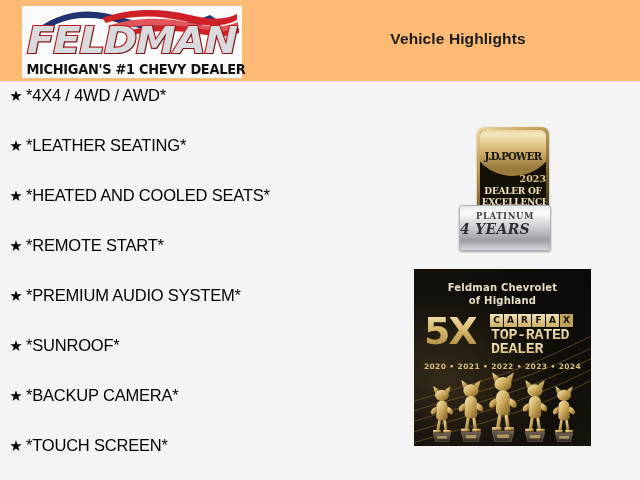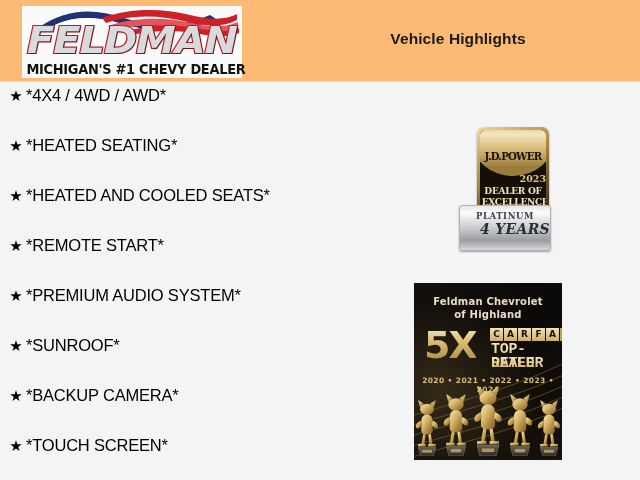--- a/index.html
+++ b/index.html
@@ -215,34 +215,34 @@
     font-family: "DejaVu Serif", serif;
     font-weight: bold;
     font-size: 8.5px;
     letter-spacing: 0.6px;
     color: #3c3f44;
   }
   #jdp-years {
     position: absolute;
     left: 0; top: 15px;
     width: 100%;
-    text-align: right;
+    text-align: left;
     font-family: "DejaVu Serif", serif;
     font-weight: bold;
     font-style: italic;
     font-size: 14px;
     letter-spacing: 0.3px;
     color: #2b2e33;
   }
 
   
   #carfax-panel {
     position: absolute;
-    left: 414px; top: 283px;
-    width: 148px;
+    left: 414px; top: 269px;
+    width: 177px;
     height: 177px;
     background:
       radial-gradient(ellipse at 18% 62%, rgba(196,160,86,0.22) 0%, rgba(0,0,0,0) 58%),
       linear-gradient(140deg,#14110d 0%,#0b0907 45%,#16120c 100%);
     overflow: hidden;
   }
   #cf-swoosh {
     position: absolute;
     left: -40px; top: 40px;
     width: 260px;
@@ -359,21 +359,21 @@
 
 <div id="highlights">
 
   <div class="hl-item">
     <span class="hl-star">★</span>
     <span class="hl-text">*4X4 / 4WD / AWD*</span>
   </div>
 
   <div class="hl-item">
     <span class="hl-star">★</span>
-    <span class="hl-text">*HEATED SEATING*</span>
+    <span class="hl-text">*LEATHER SEATING*</span>
   </div>
 
   <div class="hl-item">
     <span class="hl-star">★</span>
     <span class="hl-text">*HEATED AND COOLED SEATS*</span>
   </div>
 
   <div class="hl-item">
     <span class="hl-star">★</span>
     <span class="hl-text">*REMOTE START*</span>

